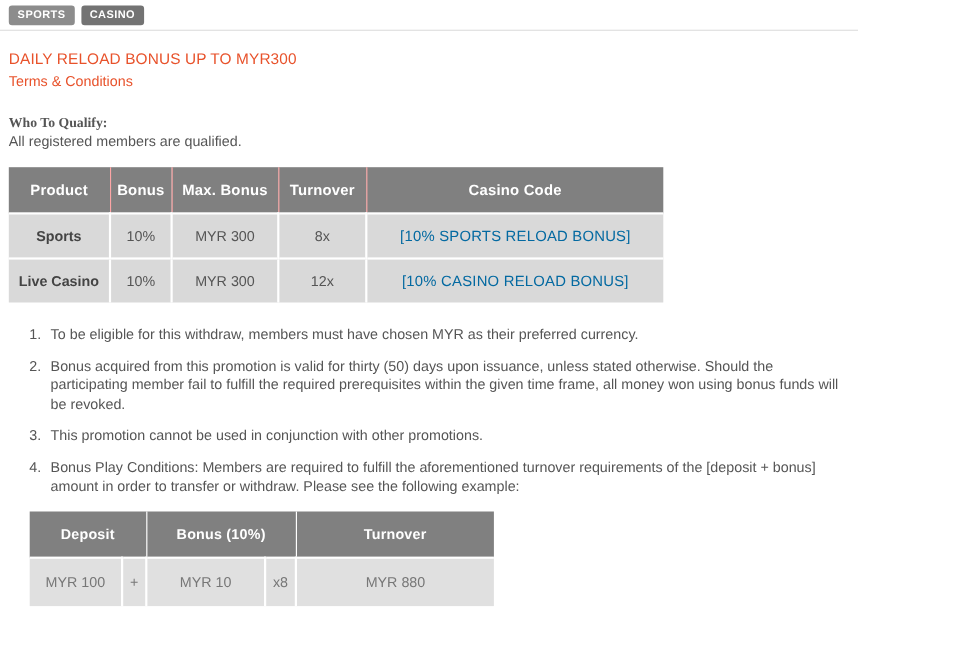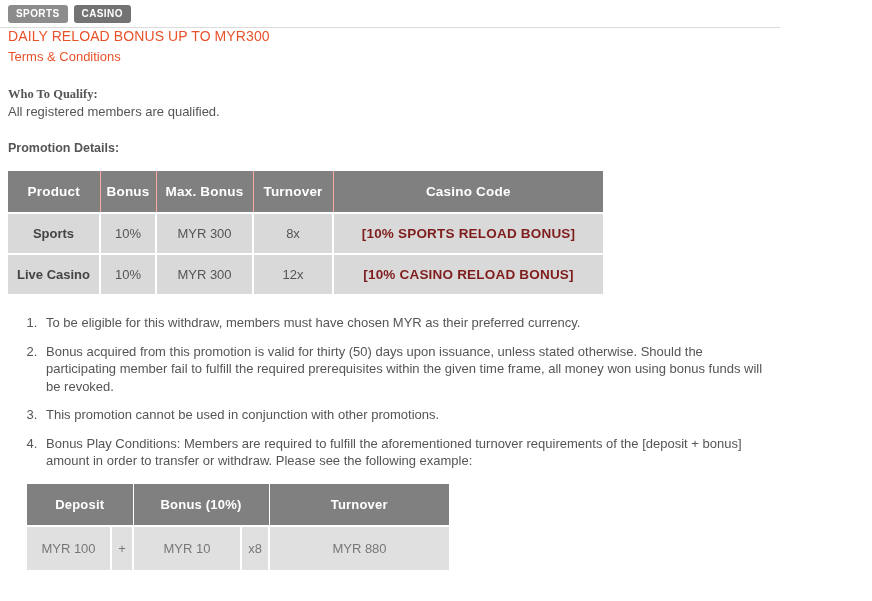--- a/index.html
+++ b/index.html
@@ -47,20 +47,21 @@
   .tab.active {
     background: #8c8c8c;
   }
   
   .content {
     padding: 0 8px;
   }
   .promo-title {
     color: #e8522b;
     font-size: 14px;
+    margin-top: 17px;
     margin-bottom: 0;
     letter-spacing: 0.1px;
   }
   .terms-link {
     color: #e8522b;
     font-size: 13px;
     margin-top: 5px;
     text-decoration: none;
     display: inline-block;
     cursor: pointer;
@@ -112,22 +113,22 @@
     text-align: center;
     border-right: 2px solid #ffffff;
     border-top: 2px solid #ffffff;
   }
   table.promo td:last-child { border-right: none; }
   table.promo td.prod {
     font-weight: bold;
     color: #444444;
   }
   table.promo td.code {
-    font-weight: bold;
-    color: #7f1d1d;
+    font-weight: normal;
+    color: #0369a1;
     font-size: 13.5px;
     letter-spacing: 0.2px;
   }
   .col-product { width: 92px; }
   .col-bonus   { width: 52px; }
   .col-max     { width: 97px; }
   .col-turn    { width: 80px; }
   .col-code    { width: 270px; }
 
   
@@ -196,21 +197,20 @@
 
   <div class="content">
 
     <div class="promo-title">DAILY RELOAD BONUS UP TO MYR300</div>
 
     <a class="terms-link" href="#">Terms &amp; Conditions</a>
 
     <div class="section-label">Who To Qualify:</div>
     <div class="section-text">All registered members are qualified.</div>
 
-    <div class="details-label">Promotion Details:</div>
 
     <table class="promo">
       <colgroup>
         <col class="col-product">
           <col class="col-bonus">
           <col class="col-max">
           <col class="col-turn">
           <col class="col-code">
       </colgroup>
       <thead>

